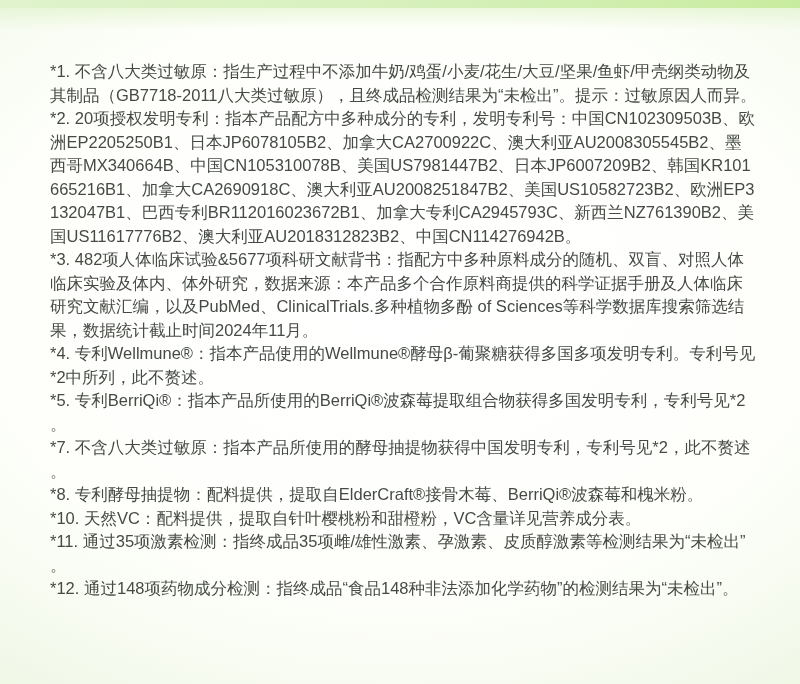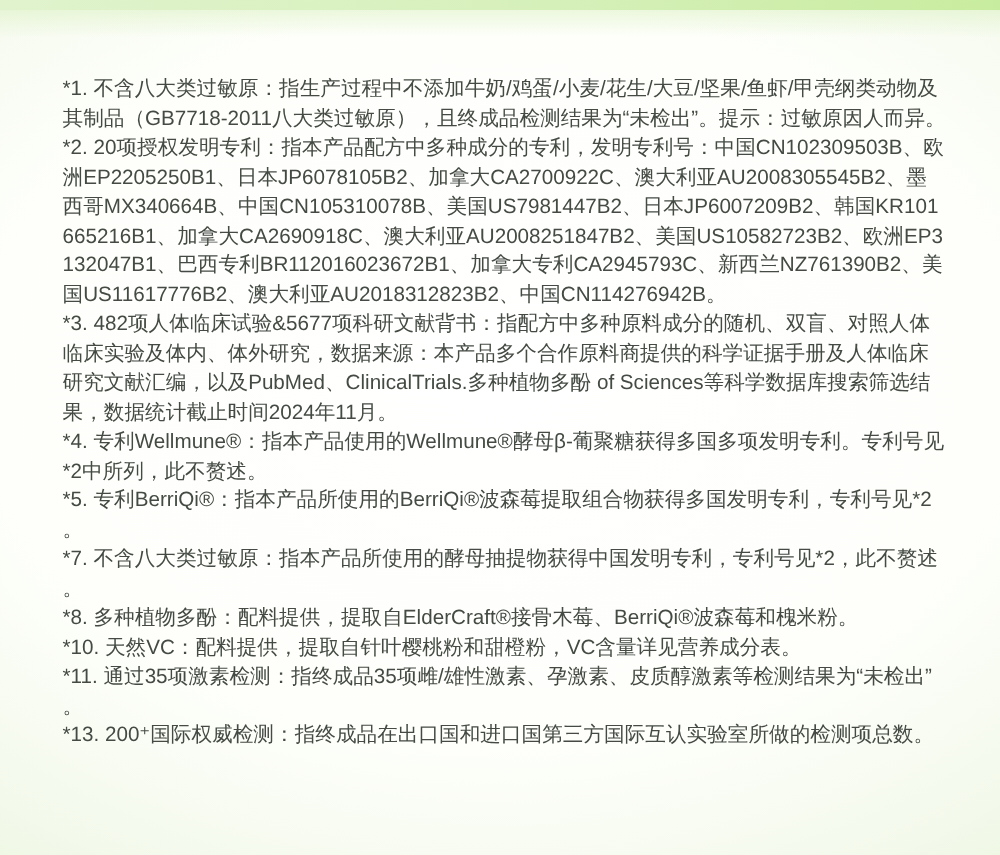--- a/index.html
+++ b/index.html
@@ -47,18 +47,18 @@
 
 <div class="page">
   <div class="top-band"></div>
   <div class="footnotes">
       <p class="footnote"><span>*1. </span><span>不含八大类过敏原：</span><span>指生产过程中不添加牛奶/鸡蛋/小麦/花生/大豆/坚果/鱼虾/甲壳纲类动物及其制品（GB7718-2011八大类过敏原），且终成品检测结果为“未检出”。提示：过敏原因人而异。</span></p>
       <p class="footnote"><span>*2. </span><span>20项授权发明专利：</span><span>指本产品配方中多种成分的专利，发明专利号：中国CN102309503B、欧洲EP2205250B1、日本JP6078105B2、加拿大CA2700922C、澳大利亚AU2008305545B2、墨西哥MX340664B、中国CN105310078B、美国US7981447B2、日本JP6007209B2、韩国KR101665216B1、加拿大CA2690918C、澳大利亚AU2008251847B2、美国US10582723B2、欧洲EP3132047B1、巴西专利BR112016023672B1、加拿大专利CA2945793C、新西兰NZ761390B2、美国US11617776B2、澳大利亚AU2018312823B2、中国CN114276942B。</span></p>
       <p class="footnote"><span>*3. </span><span>482项人体临床试验&amp;5677项科研文献背书：</span><span>指配方中多种原料成分的随机、双盲、对照人体临床实验及体内、体外研究，数据来源：本产品多个合作原料商提供的科学证据手册及人体临床研究文献汇编，以及PubMed、ClinicalTrials.多种植物多酚 of Sciences等科学数据库搜索筛选结果，数据统计截止时间2024年11月。</span></p>
       <p class="footnote"><span>*4. </span><span>专利Wellmune®：</span><span>指本产品使用的Wellmune®酵母β-葡聚糖获得多国多项发明专利。专利号见*2中所列，此不赘述。</span></p>
       <p class="footnote"><span>*5. </span><span>专利BerriQi®：</span><span>指本产品所使用的BerriQi®波森莓提取组合物获得多国发明专利，专利号见*2。</span></p>
       <p class="footnote"><span>*7. </span><span>不含八大类过敏原：</span><span>指本产品所使用的酵母抽提物获得中国发明专利，专利号见*2，此不赘述。</span></p>
-      <p class="footnote"><span>*8. </span><span>多种植物多酚：</span><span>配料提供，提取自ElderCraft®接骨木莓、BerriQi®波森莓和槐米粉。</span></p>
+      <p class="footnote"><span>*8. </span><span>专利酵母抽提物：</span><span>配料提供，提取自ElderCraft®接骨木莓、BerriQi®波森莓和槐米粉。</span></p>
       <p class="footnote"><span>*10. </span><span>天然VC：</span><span>配料提供，提取自针叶樱桃粉和甜橙粉，VC含量详见营养成分表。</span></p>
       <p class="footnote"><span>*11. </span><span>通过35项激素检测：</span><span>指终成品35项雌/雄性激素、孕激素、皮质醇激素等检测结果为“未检出”。</span></p>
-      <p class="footnote"><span>*13. </span><span>200⁺国际权威检测：</span><span>指终成品在出口国和进口国第三方国际互认实验室所做的检测项总数。</span></p>
+      <p class="footnote"><span>*12. </span><span>通过148项药物成分检测：</span><span>指终成品“食品148种非法添加化学药物”的检测结果为“未检出”。</span></p>
     </div>
 </div>
 
 </body></html>

